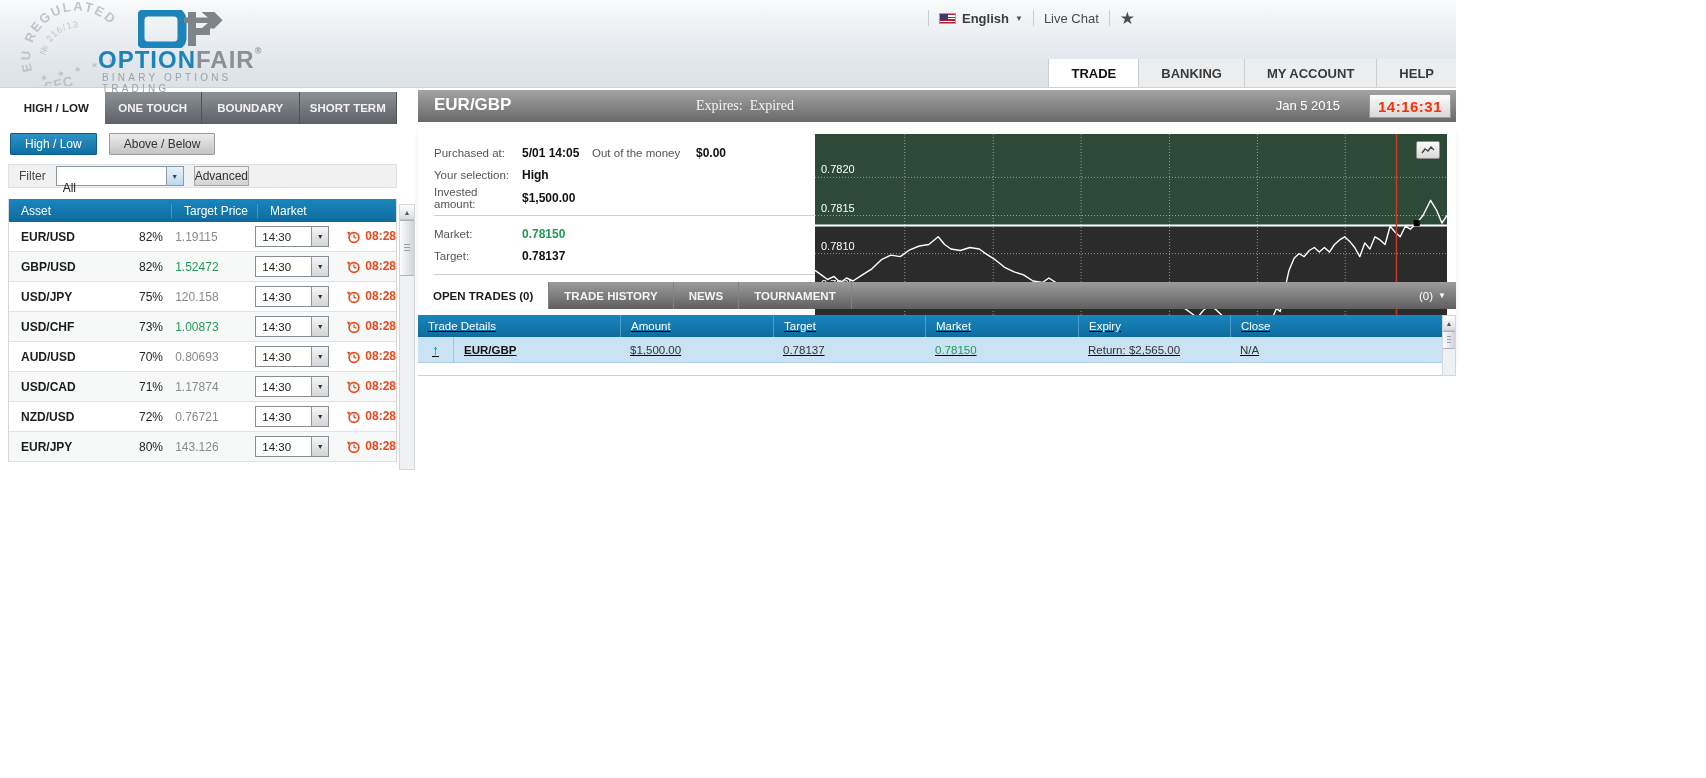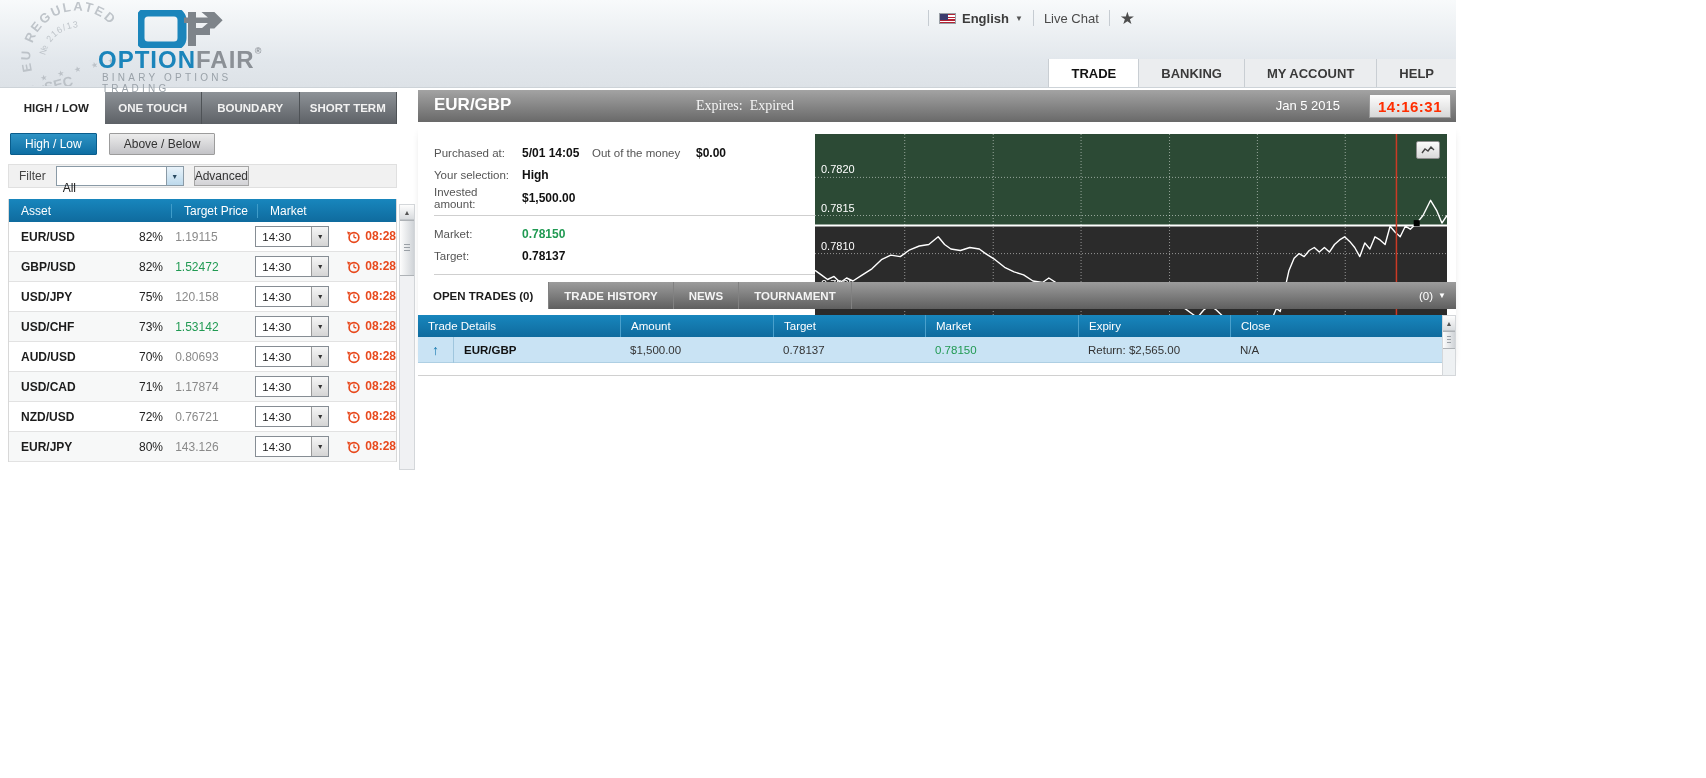--- a/index.html
+++ b/index.html
@@ -97,21 +97,21 @@
   .chart-wrap { position:absolute; left:397px; top:12px; width:632px; height:211px; }
   .chart-btn { position:absolute; right:7px; top:7px; width:24px; height:18px; background:linear-gradient(#fbfbfb,#d9d9d9);
     border:1px solid #8e8e8e; border-radius:2px; display:flex; align-items:center; justify-content:center; cursor:pointer; z-index:2; }
 
   
   .bottom-tabs { position:absolute; left:418px; top:282px; width:1038px; height:27px; background:linear-gradient(#9c9c9c,#5f5f5f); display:flex; }
   .btab { height:27px; display:flex; align-items:center; padding:0 15px; font-size:11.5px; font-weight:bold; color:#f4f4f4; border-right:1px solid #818181; cursor:pointer; }
   .btab.active { background:#ffffff; color:#1c1c1c; }
   .btab-counter { position:absolute; right:10px; top:0; height:27px; display:flex; align-items:center; gap:5px; color:#fff; font-size:11.5px; cursor:pointer; }
 
-  .trades-table { position:absolute; left:418px; top:315px; width:1038px; height:61px; background:#fff; border-bottom:1px solid #d0d0d0; }
+  .trades-table { position:absolute; left:418px; top:315px; width:1038px; height:61px; background:#fff; border-bottom:1px solid #d0d0d0;text-decoration:underline; }
   .tt-head { display:grid; grid-template-columns:202px 153px 152px 153px 152px 1fr; height:22px; background:linear-gradient(#1886bd,#0f6b9e);
     color:#fff; font-size:11.5px; align-items:center; margin-right:14px; }
   .tt-head .h { padding-left:10px; border-left:1px solid #4aa0cc; height:100%; display:flex; align-items:center; }
   .tt-head .h:first-child { border-left:none; }
   .tt-row { display:grid; grid-template-columns:36px 166px 153px 152px 153px 152px 1fr; height:26px; background:#c9e3f4;
     font-size:11.5px; color:#333; align-items:center; margin-right:14px; border-bottom:1px solid #aecfe3; cursor:pointer; }
   .tt-row .cell { padding-left:10px; }
   .arrow-cell { text-align:center; padding:0 !important; color:#1377ae; font-size:14px; font-weight:bold; border-right:1px solid #9fc6de; height:100%; line-height:26px; }
   .tt-asset { font-weight:bold; color:#111; }
   .table-scroll { right:0; top:0; height:61px; position:absolute; width:14px; background:#eef1f3; border:1px solid #d4d7da; }
@@ -257,21 +257,21 @@
                 <path d="M2.2 6.5 L1.2 2.6 L5.1 3.6 Z" fill="#e8491d"></path>
               </svg>
               <span class="countdown">08:28</span>
             </div>
           </div>
           <div class="asset-row">
             <div class="c-asset">
               <span class="asset-name">USD/CHF</span>
               <span class="payout">73%</span>
             </div>
-            <div class="c-price"><span class="price" data-color="green">1.53142</span></div>
+            <div class="c-price"><span class="price" data-color="green">1.00873</span></div>
             <div class="c-exp">
               <span class="dropdown">
                 <span class="dd-val">14:30</span>
                 <span class="dd-btn">▼</span>
               </span>
             </div>
             <div class="c-time">
               <svg width="15" height="15" viewBox="0 0 16 16">
                 <circle cx="8.5" cy="9" r="5.2" fill="none" stroke="#e8491d" stroke-width="1.8"></circle>
                 <path d="M8.5 9 L8.5 5.8 M8.5 9 L11 9.6" stroke="#e8491d" stroke-width="1.4" fill="none"></path>

